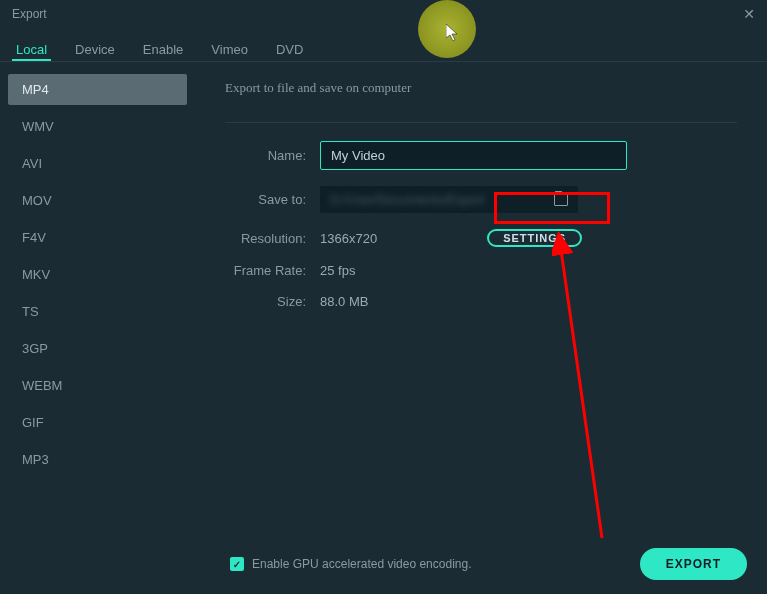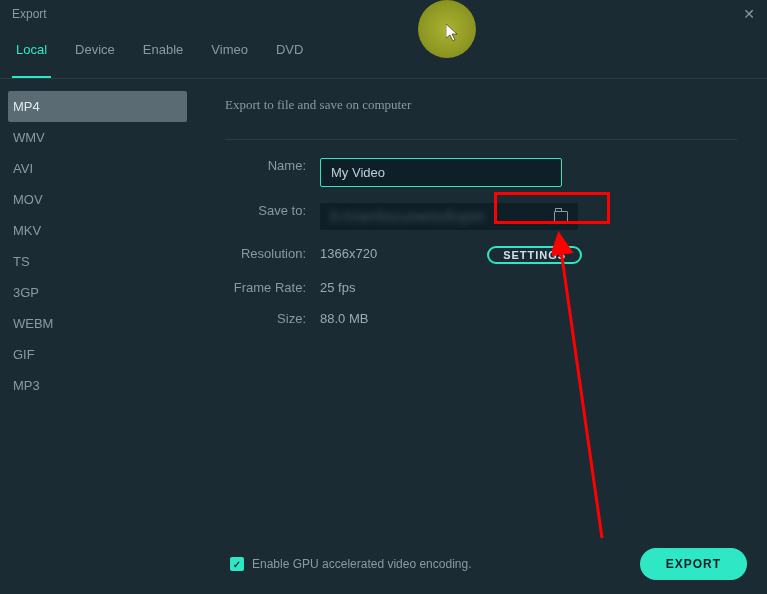--- a/index.html
+++ b/index.html
@@ -26,81 +26,81 @@
   cursor: pointer;
 }
 .tabs {
   display: flex;
   gap: 20px;
   padding: 8px 12px 0 12px;
   border-bottom: 1px solid #2a3b43;
   font-size: 13px;
 }
 .tab {
-  padding: 6px 4px 19px 4px;
+  padding: 6px 4px 2px 4px;
   cursor: pointer;
   color: #8a9aa0;
 }
 .tab.active {
   color: #2ee8c5;
   border-bottom: 2px solid #2ee8c5;
 }
 .content {
   display: flex;
   height: calc(100% - 110px);
 }
 .sidebar {
   width: 195px;
   padding: 12px 8px;
 }
 .sidebar-item {
-  padding: 8px 5px;
+  padding: 8px 14px;
   font-size: 13px;
   color: #8a9aa0;
   cursor: pointer;
   border-radius: 2px;
-  margin-bottom: 0;
+  margin-bottom: 6px;
 }
 .sidebar-item.active {
   background: #5a6b73;
   color: #e0e8ec;
 }
 .main {
   flex: 1;
   padding: 18px 30px 10px 30px;
 }
 .main-title {
   font-size: 13px;
   color: #8a9aa0;
   padding-bottom: 26px;
   border-bottom: 1px solid #2a3b43;
   margin-bottom: 18px;
   font-family: Liberation Serif, serif;
 }
 .form-row {
   display: flex;
-  align-items: flex-start;
+  align-items: center;
   margin-bottom: 16px;
   font-size: 13px;
 }
 .form-label {
   width: 95px;
   text-align: right;
   padding-right: 14px;
   color: #8a9aa0;
 }
 .form-value {
   color: #9aaab0;
 }
 .name-input {
   background: #0f1f27;
   border: 1px solid #2ee8c5;
   color: #c0d0d8;
   padding: 6px 10px;
-  width: 242px;
+  width: 307px;
   font-size: 13px;
   border-radius: 2px;
 }
 .saveto-box {
   background: #0f1f27;
   border: none;
   color: #4a5a62;
   padding: 6px 10px;
   width: 258px;
   font-size: 13px;
@@ -231,20 +231,21 @@
   <div class="tab">Vimeo</div>
   <div class="tab">DVD</div>
 </div>
 
 <div class="content">
   <div class="sidebar">
     <div class="sidebar-item active">MP4</div>
     <div class="sidebar-item">WMV</div>
     <div class="sidebar-item">AVI</div>
     <div class="sidebar-item">MOV</div>
+    <div class="sidebar-item">F4V</div>
     <div class="sidebar-item">MKV</div>
     <div class="sidebar-item">TS</div>
     <div class="sidebar-item">3GP</div>
     <div class="sidebar-item">WEBM</div>
     <div class="sidebar-item">GIF</div>
     <div class="sidebar-item">MP3</div>
   </div>
 
   <div class="main">
     <div class="main-title">Export to file and save on computer</div>

